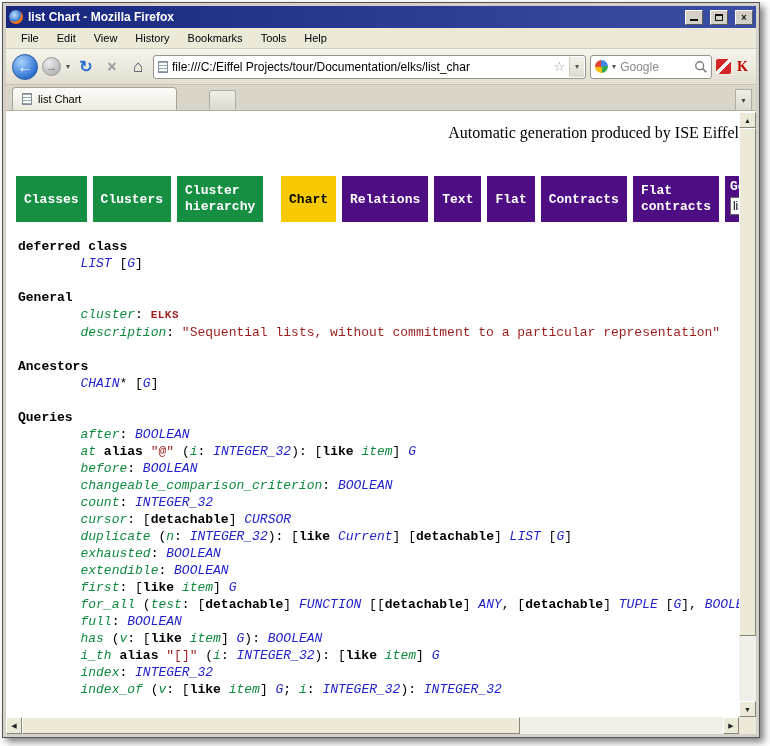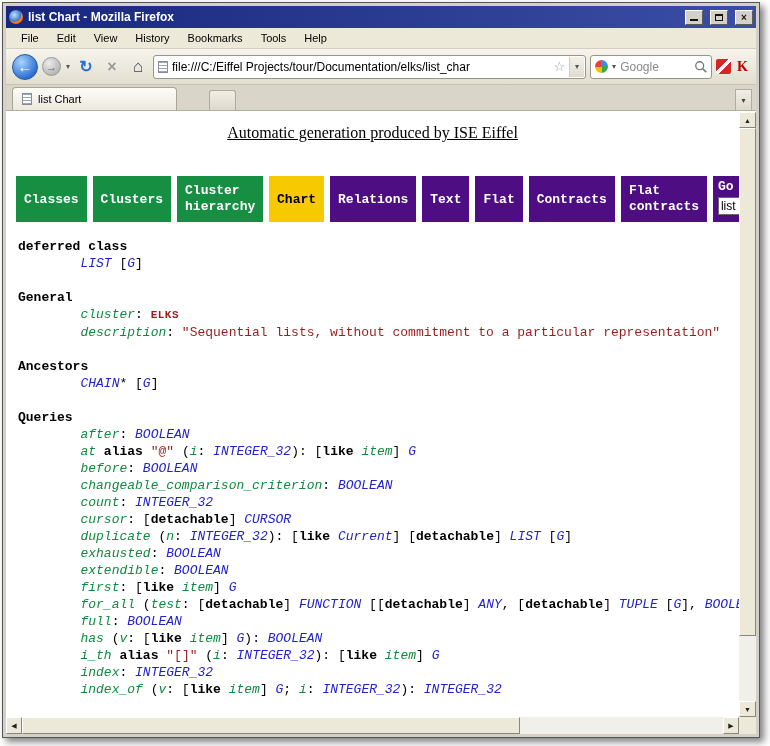--- a/index.html
+++ b/index.html
@@ -86,26 +86,26 @@
   .h-thumb{position:absolute; left:16px; top:0; width:68%; height:17px; background:var(--chrome);
     border:1px solid; border-color:#fff var(--bevel-dark) var(--bevel-dark) #fff;}
   .corner{position:absolute; right:0; bottom:0; width:17px; height:17px; background:var(--chrome);}
   
   .statusbar{height:22px; flex:0 0 22px; background:var(--chrome); border-top:1px solid #fff;
     display:flex; align-items:center; padding:0 8px; font-size:11px; position:relative;}
   .grip{position:absolute; right:1px; bottom:1px; width:13px; height:13px;
     background:repeating-linear-gradient(135deg, transparent 0 3px, #fff 3px 4px, #9a9689 4px 6px);
     clip-path:polygon(100% 0, 100% 100%, 0 100%);}
   
-  .page-heading{text-align:center; font:16px "Liberation Serif",serif; color:#000; margin-top:12px;text-decoration:underline;}
+  .page-heading{text-align:right; font:16px "Liberation Serif",serif; color:#000; margin-top:12px;}
   .btn-row{display:flex; align-items:stretch; gap:6px; margin:34px 0 0 10px;}
   .doc-btn{display:flex; align-items:center; padding:0 8px; height:46px; color:#fff;
     font:bold 13px "Liberation Mono","DejaVu Sans Mono",monospace; border:none; cursor:pointer; text-align:left;}
   .btn-green{background:var(--green);}
-  .btn-gold{background:var(--gold); color:#000;}
+  .btn-gold{background:var(--gold); color:#000;margin-left:12px;}
   .btn-purple{background:var(--purple);}
   .btn-two{width:86px; white-space:normal; line-height:1.25;}
   .goto-box{background:var(--purple); color:#fff; height:46px; padding:3px 5px; display:flex;
     flex-direction:column; gap:3px; font:bold 13px "Liberation Mono","DejaVu Sans Mono",monospace;}
   .goto-box input{width:82px; height:18px; border:1px solid #666; font:12px "Liberation Sans",sans-serif; padding:0 2px;}
   .code{margin:16px 0 0 12px; font:13px/17px "Liberation Mono","DejaVu Sans Mono",monospace;
     white-space:pre; color:#000;}
   .seg-b{font-weight:bold;}
   .seg-f{color:var(--feat); font-style:italic;}
   .seg-t{color:var(--link); font-style:italic;}

